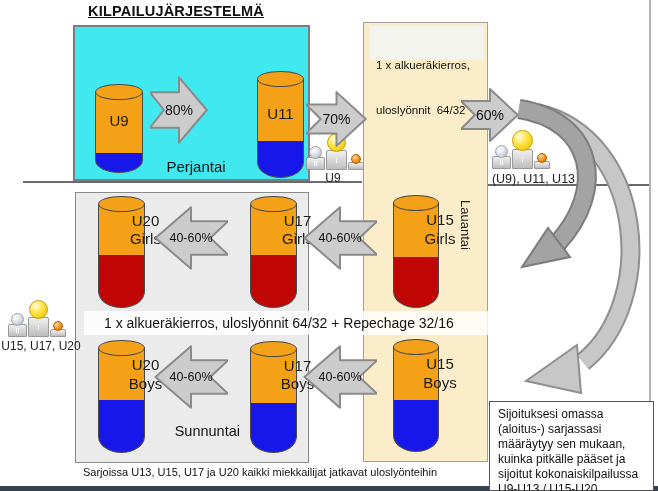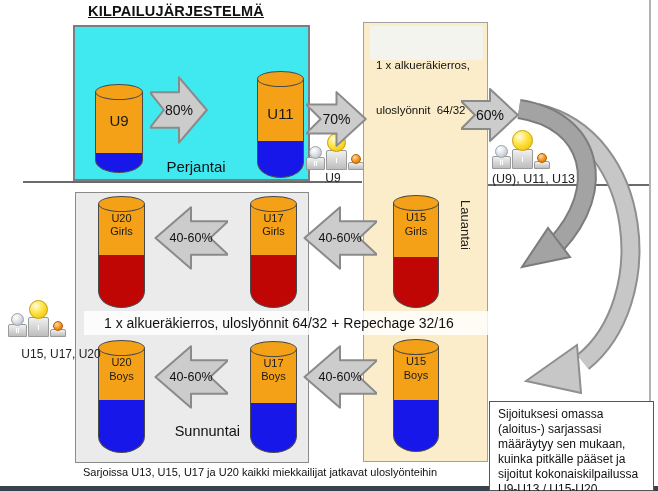--- a/index.html
+++ b/index.html
@@ -34,21 +34,21 @@
 
   
   .cyl{position:absolute;z-index:3;}
   .cyl .body{position:absolute;left:0;right:0;top:8px;bottom:0;border:1.6px solid #4a4a4a;border-top:none;
              border-radius:0 0 50% 50% / 0 0 16% 16%;box-sizing:border-box;
              background:linear-gradient(180deg,var(--c1) 0 var(--split),var(--c2) var(--split) 100%);}
   .cyl .top{position:absolute;left:0;right:0;top:0;height:16px;background:var(--c1);
             border:1.6px solid #4a4a4a;border-radius:50%;box-sizing:border-box;}
   .cyl .lbl{position:absolute;left:0;width:100%;text-align:center;font-size:15px;color:#1a1a1a;}
   .cyl .lbl-mid{top:32%;}
-  .cyl .lbl-two{top:14%;font-size:11px;line-height:1.25;}
+  .cyl .lbl-two{top:14%;font-size:15px;line-height:1.25;padding-left:24px;}
   .ob{--c1:#F4A118;--c2:#1717E9;}
   .or{--c1:#F4A118;--c2:#C00505;}
 
   
   .barrow{position:absolute;z-index:5;}
   .barrow svg{position:absolute;left:0;top:0;width:100%;height:100%;}
   .barrow polygon{fill:#cccccc;stroke:#8a8a8a;stroke-width:2;vector-effect:non-scaling-stroke;stroke-linejoin:round;}
   .barrow .albl{position:absolute;left:0;width:100%;top:50%;transform:translateY(-52%);
                 text-align:center;font-size:14px;color:#111;}
   .barrow .albl.small{font-size:12.5px;}
@@ -219,21 +219,21 @@
     </div>
     <div class="pcol">
       <div class="ball gold"></div>
       <div class="step s1">I</div>
     </div>
     <div class="pcol">
       <div class="ball bronze"></div>
       <div class="step s3"></div>
     </div>
   </div>
-  <div class="pod-label" style="left:0px;top:347px;width:82px;padding-left:20px;">U15, U17, U20</div>
+  <div class="pod-label" style="left:0px;top:339px;width:82px;">U15, U17, U20</div>
 
   <div class="podium" style="left:306px;top:133px;">
     <div class="pcol">
       <div class="ball silver"></div>
       <div class="step s2">II</div>
     </div>
     <div class="pcol">
       <div class="ball gold"></div>
       <div class="step s1">I</div>
     </div>

